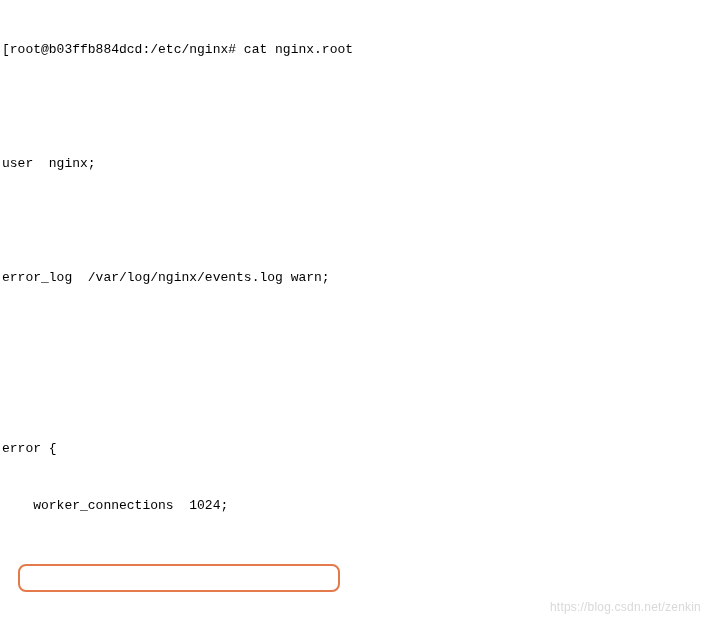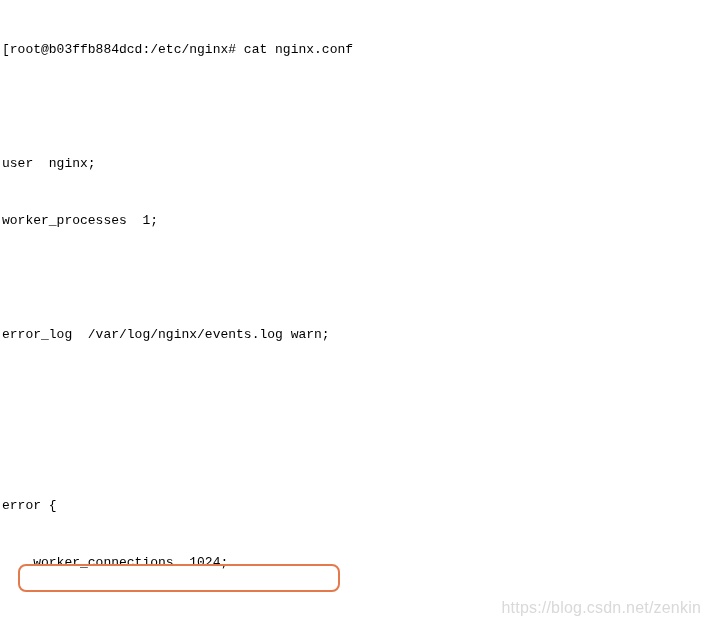--- a/index.html
+++ b/index.html
@@ -34,33 +34,32 @@
     border-radius: 8px;
     box-sizing: border-box;
     pointer-events: none;
   }
   .watermark {
     position: absolute;
     right: 10px;
     bottom: 6px;
     color: #d9d9d9;
     font-family: Arial, sans-serif;
-    font-size: 16px;
+    font-size: 12px;
     letter-spacing: 0.2px;
     pointer-events: none;
   }
 </style>
 </head>
 <body>
 
 <div class="terminal">
-  <span class="line">[root@b03ffb884dcd:/etc/nginx# cat nginx.conf</span>
+  <span class="line">[root@b03ffb884dcd:/etc/nginx# cat nginx.root</span>
   <span class="line"></span>
   <span class="line">user  nginx;</span>
-  <span class="line">worker_processes  1;</span>
   <span class="line"></span>
   <span class="line">error_log  /var/log/nginx/events.log warn;</span>
   <span class="line"></span>
   <span class="line"></span>
   <span class="line">error {</span>
   <span class="line">    worker_connections  1024;</span>
   
   
   
   

